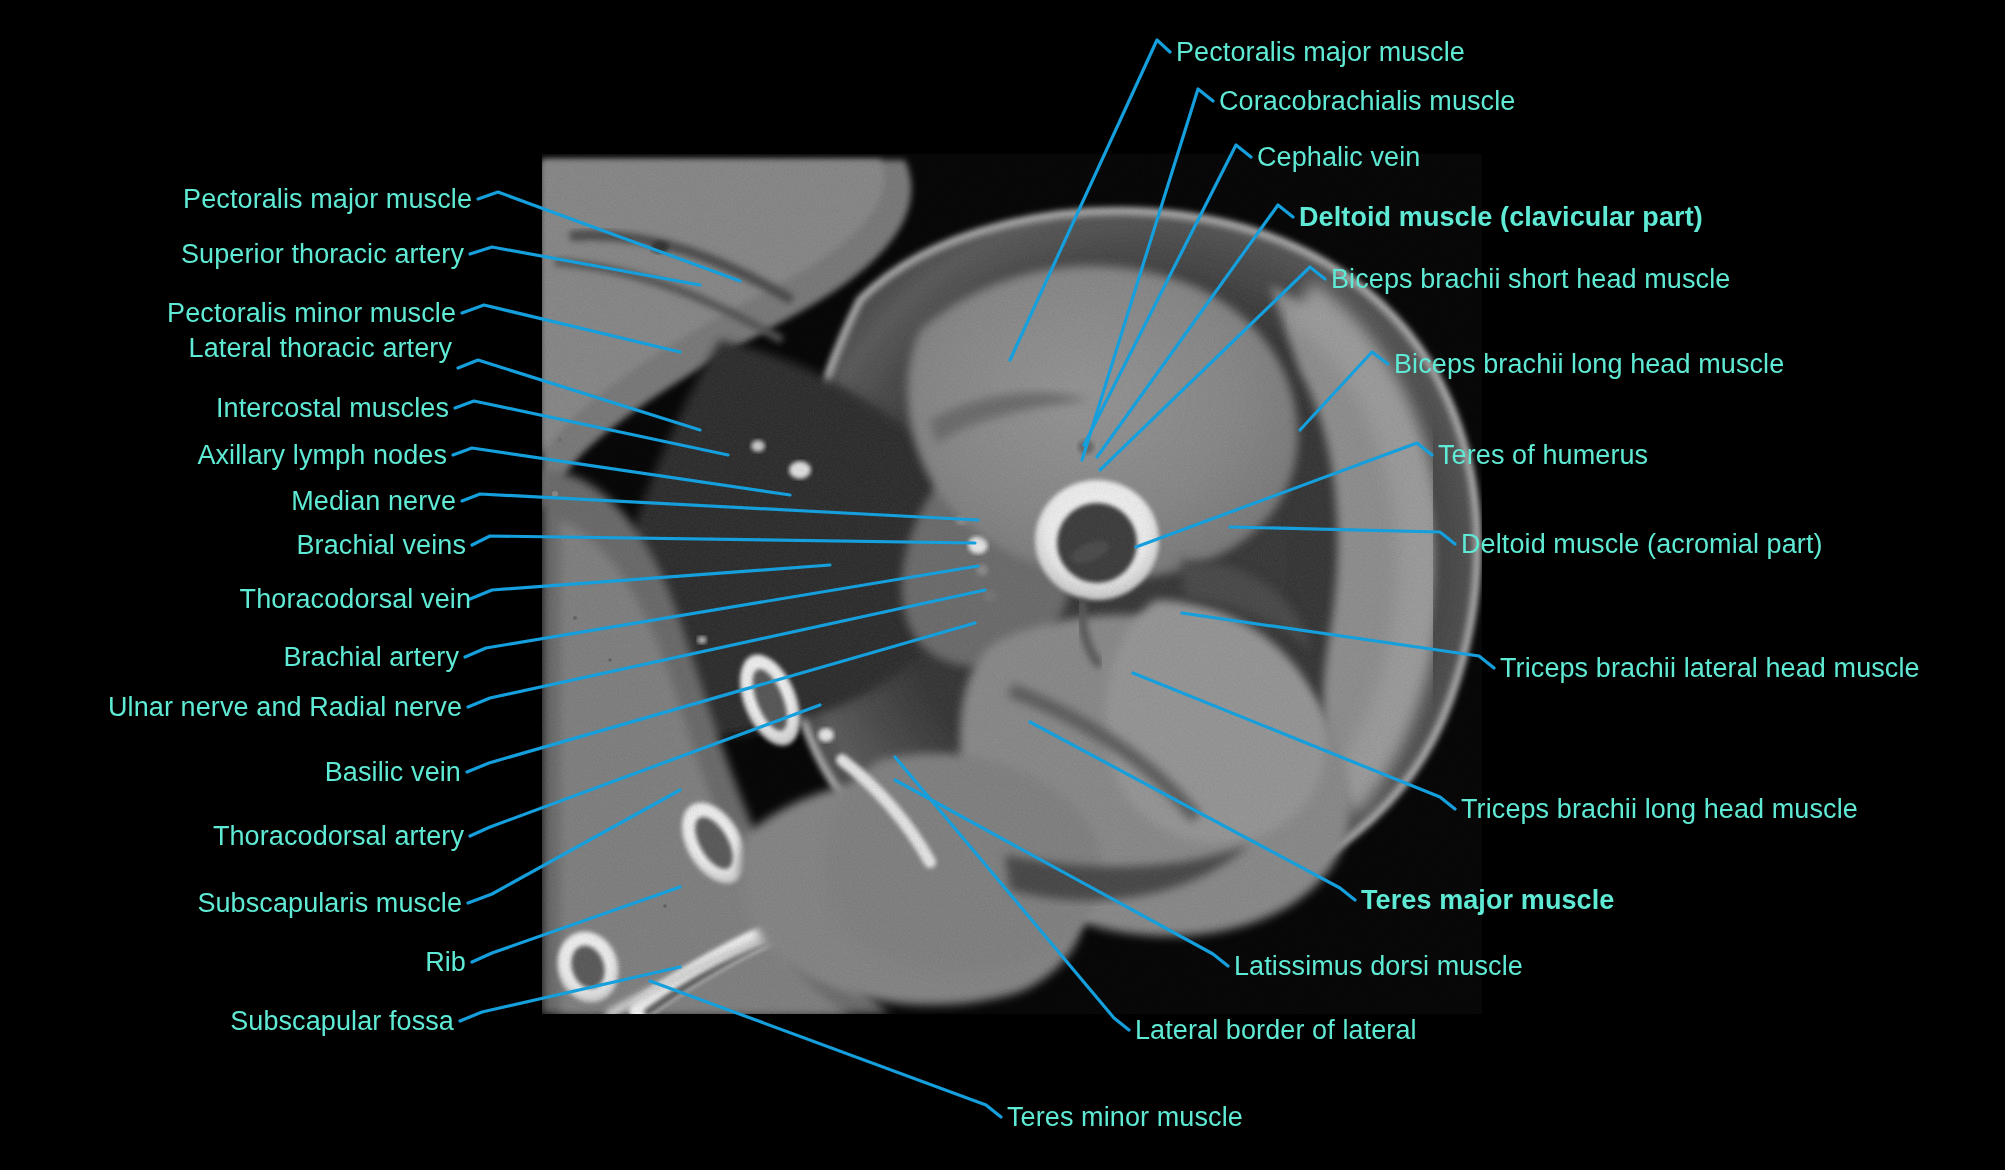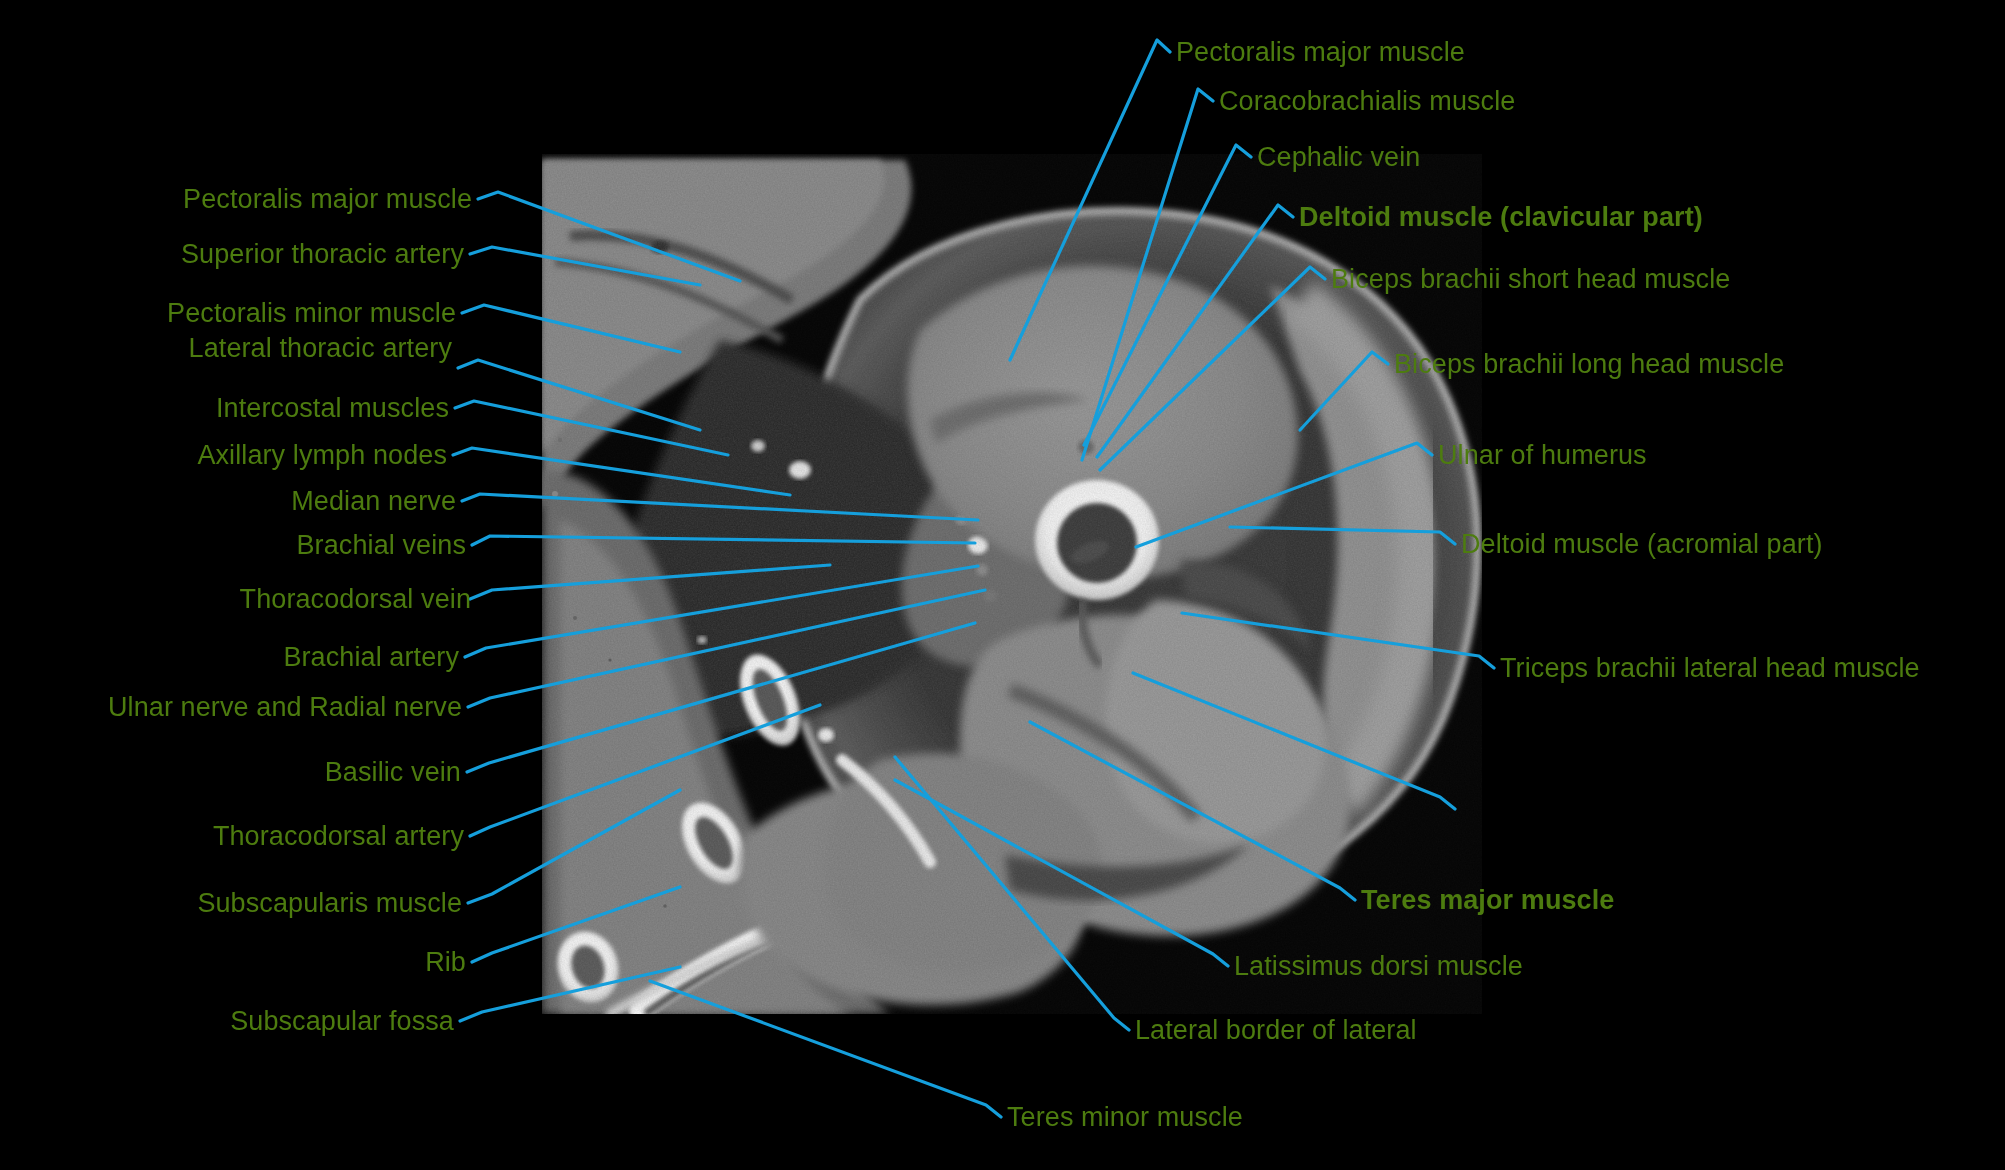--- a/index.html
+++ b/index.html
@@ -1,20 +1,20 @@
 <!DOCTYPE html>
 <html><head>
 <meta charset="utf-8">
 <style>
   html,body{margin:0;padding:0;background:#000;}
   body{width:2005px;height:1170px;overflow:hidden;font-family:"Liberation Sans",sans-serif;}
   #stage{position:relative;width:2005px;height:1170px;background:#000;}
   #ct-layer,#leader-layer,#label-layer{position:absolute;left:0;top:0;width:2005px;height:1170px;}
   #label-layer{pointer-events:none;}
-  .lbl{position:absolute;color:#4d7c0f;font-size:27px;line-height:27px;white-space:nowrap;
+  .lbl{position:absolute;color:#5eead4;font-size:27px;line-height:27px;white-space:nowrap;
        font-family:"Liberation Sans",sans-serif;letter-spacing:.1px;}
   .lbl.r{transform:translateY(-50%);}
   .lbl.l{transform:translate(-100%,-50%);}
 </style>
 </head>
 <body>
 
 <div id="stage">
 
   <svg id="ct-layer" viewBox="0 0 2005 1170" preserveAspectRatio="none">
@@ -275,22 +275,23 @@
       <div class="lbl l" style="left: 464px; top: 836px;">Thoracodorsal artery</div>
       <div class="lbl l" style="left: 462px; top: 903px;">Subscapularis muscle</div>
       <div class="lbl l" style="left: 466px; top: 962px;">Rib</div>
       <div class="lbl l" style="left: 454px; top: 1021px;">Subscapular fossa</div>
       <div class="lbl r" style="left: 1176px; top: 52px;">Pectoralis major muscle</div>
       <div class="lbl r" style="left: 1219px; top: 101px;">Coracobrachialis muscle</div>
       <div class="lbl r" style="left: 1257px; top: 157px;">Cephalic vein</div>
       <div class="lbl r" style="left: 1299px; top: 217px; font-weight: bold;">Deltoid muscle (clavicular part)</div>
       <div class="lbl r" style="left: 1394px; top: 364px;">Biceps brachii long head muscle</div>
       <div class="lbl r" style="left: 1331px; top: 279px;">Biceps brachii short head muscle</div>
-      <div class="lbl r" style="left: 1438px; top: 455px;">Ulnar of humerus</div>
+      <div class="lbl r" style="left: 1438px; top: 455px;">Teres of humerus</div>
       <div class="lbl r" style="left: 1461px; top: 544px;">Deltoid muscle (acromial part)</div>
       <div class="lbl r" style="left: 1500px; top: 668px;">Triceps brachii lateral head muscle</div>
+      <div class="lbl r" style="left: 1461px; top: 809px;">Triceps brachii long head muscle</div>
       <div class="lbl r" style="left: 1361px; top: 900px; font-weight: bold;">Teres major muscle</div>
       <div class="lbl r" style="left: 1234px; top: 966px;">Latissimus dorsi muscle</div>
       <div class="lbl r" style="left: 1135px; top: 1030px;">Lateral border of lateral</div>
       <div class="lbl r" style="left: 1007px; top: 1117px;">Teres minor muscle</div>
     </div>
 
 </div>
 
 </body></html>

